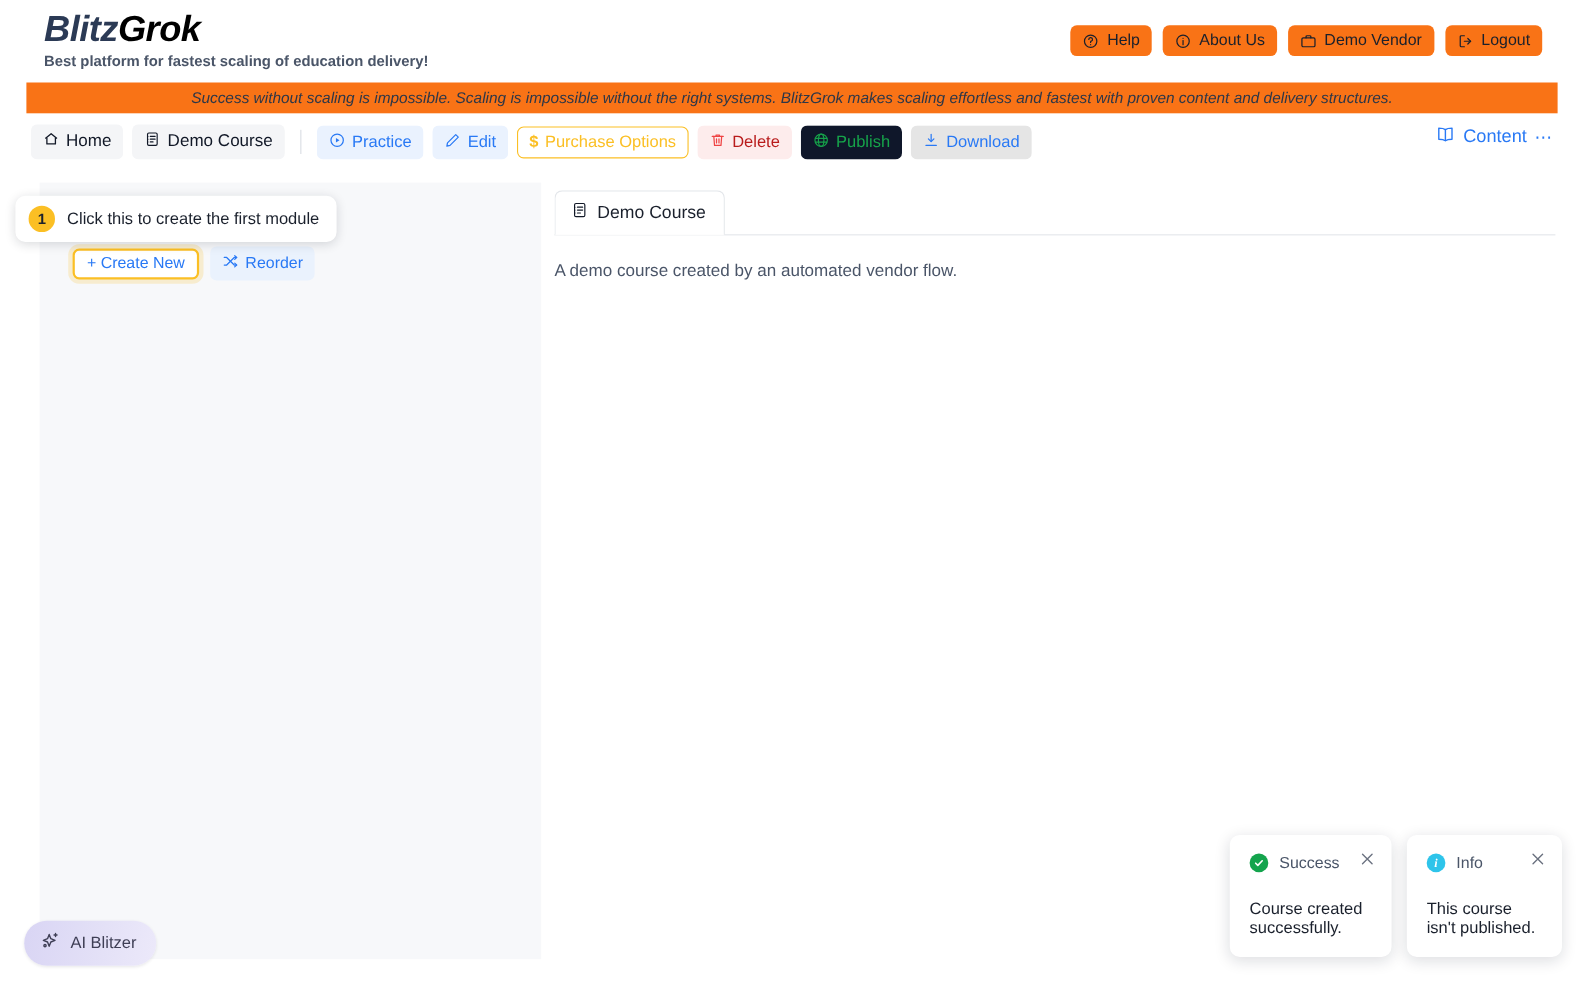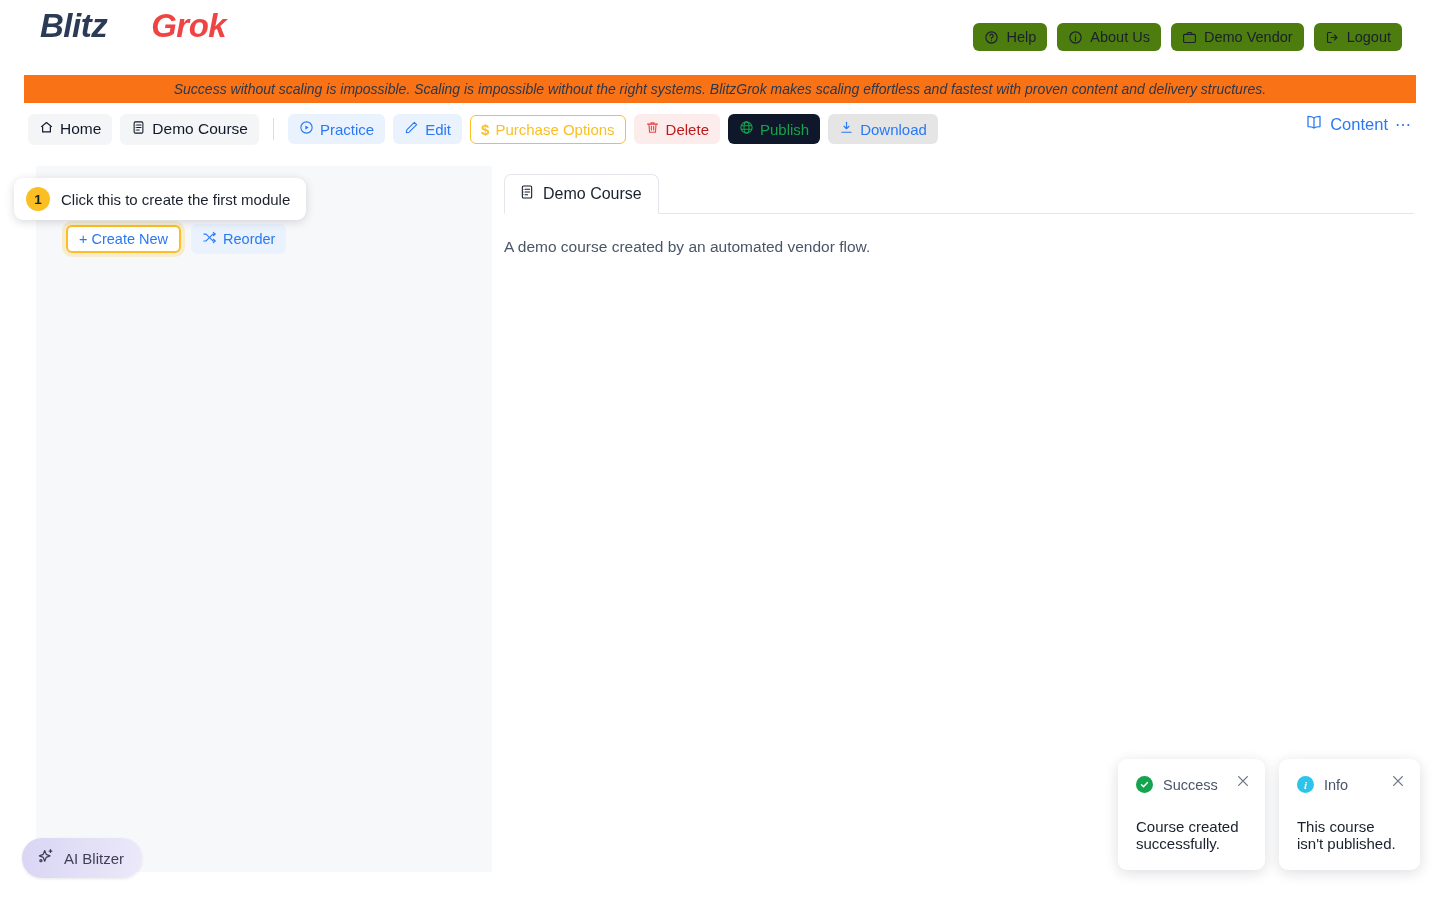--- a/index.html
+++ b/index.html
@@ -15,33 +15,33 @@
   
   .header {
     position: absolute; left: 0; top: 0; width: 1440px; height: 72px;
   }
   .logo-block { position: absolute; left: 40px; top: 6px; }
   .logo {
     font-size: 33px; font-weight: bold; font-style: italic;
     letter-spacing: -0.5px; line-height: 40px;
   }
   .logo .blitz { color: #2b3a55; }
-  .logo .grok  { color: #ef4444; margin-left: 44px; }
+  .logo .grok  { color: #000000; }
   .tagline-small {
     font-size: 13.5px; font-weight: bold; color: #4a5568;
     margin-top: 2px; line-height: 16px;
   }
 
   .topnav {
     position: absolute; right: 38px; top: 23px;
     display: flex; gap: 10px; align-items: center;
   }
   .navbtn {
     display: flex; align-items: center; gap: 7px;
-    background: #4d7c0f; border-radius: 6px;
+    background: #f97316; border-radius: 6px;
     padding: 6px 11px; font-size: 14.5px; color: #1a202c;
     white-space: nowrap; cursor: pointer; border: none;
     font-family: "Liberation Sans", sans-serif;
   }
   .navbtn svg { display: block; }
 
   
   .banner {
     position: absolute; left: 24px; top: 75px; width: 1392px; height: 28px;
     background: #f97316;
@@ -176,20 +176,21 @@
     box-shadow: 0 1px 3px rgba(16,24,40,0.10); border: none;
     font-family: "Liberation Sans", sans-serif; z-index: 15;
   }
 </style>
 </head>
 <body>
 
 <div class="header">
   <div class="logo-block">
     <div class="logo"><span class="blitz">Blitz</span><span class="grok">Grok</span></div>
+    <div class="tagline-small">Best platform for fastest scaling of education delivery!</div>
   </div>
 
   <div class="topnav">
     <button class="navbtn">
       <span>
         <svg width="15" height="15" viewBox="0 0 24 24" fill="none" stroke="#1a202c" stroke-width="1.8">
             <circle cx="12" cy="12" r="9"></circle>
             <path d="M9.3 9.3a2.7 2.7 0 1 1 3.5 2.6c-.6.2-.9.8-.9 1.5v.4" stroke-linecap="round"></path>
             <circle cx="12" cy="17" r="0.9" fill="#1a202c" stroke="none"></circle>
           </svg>

